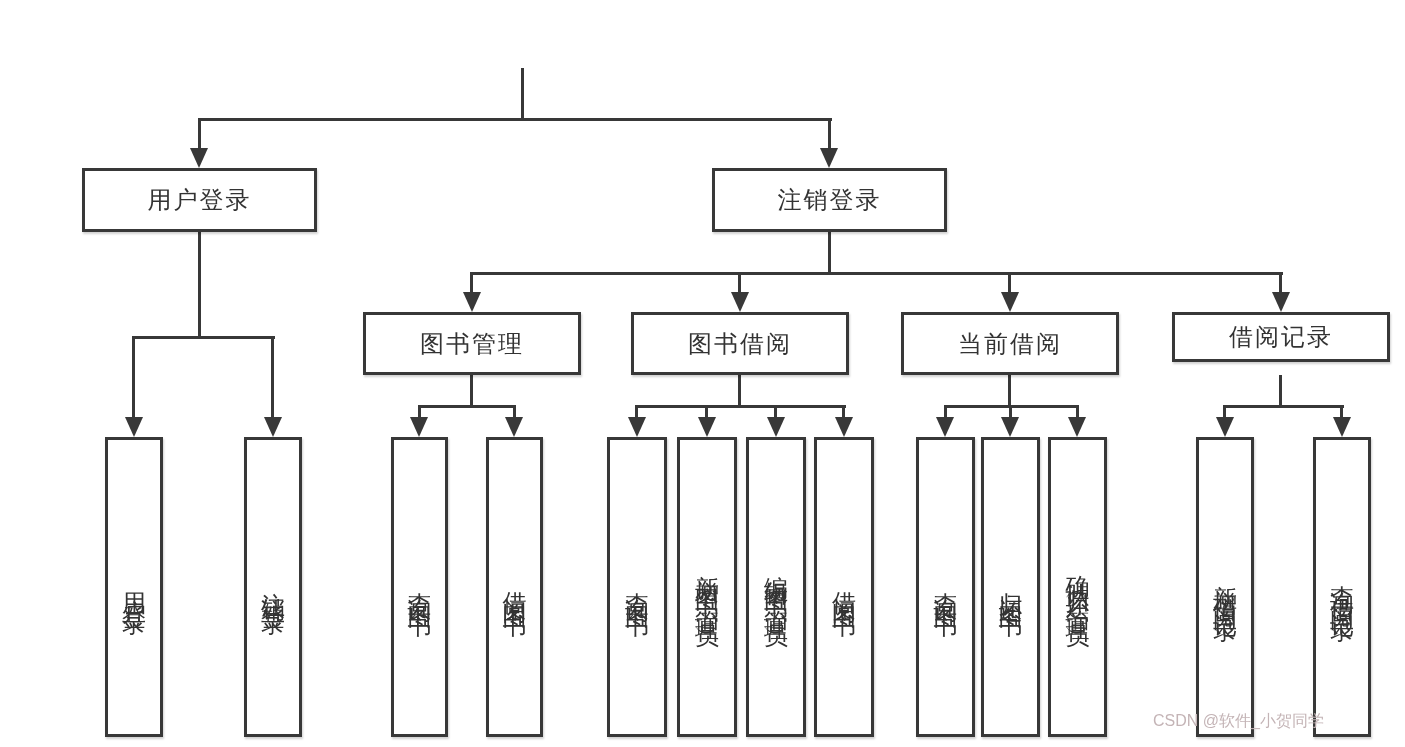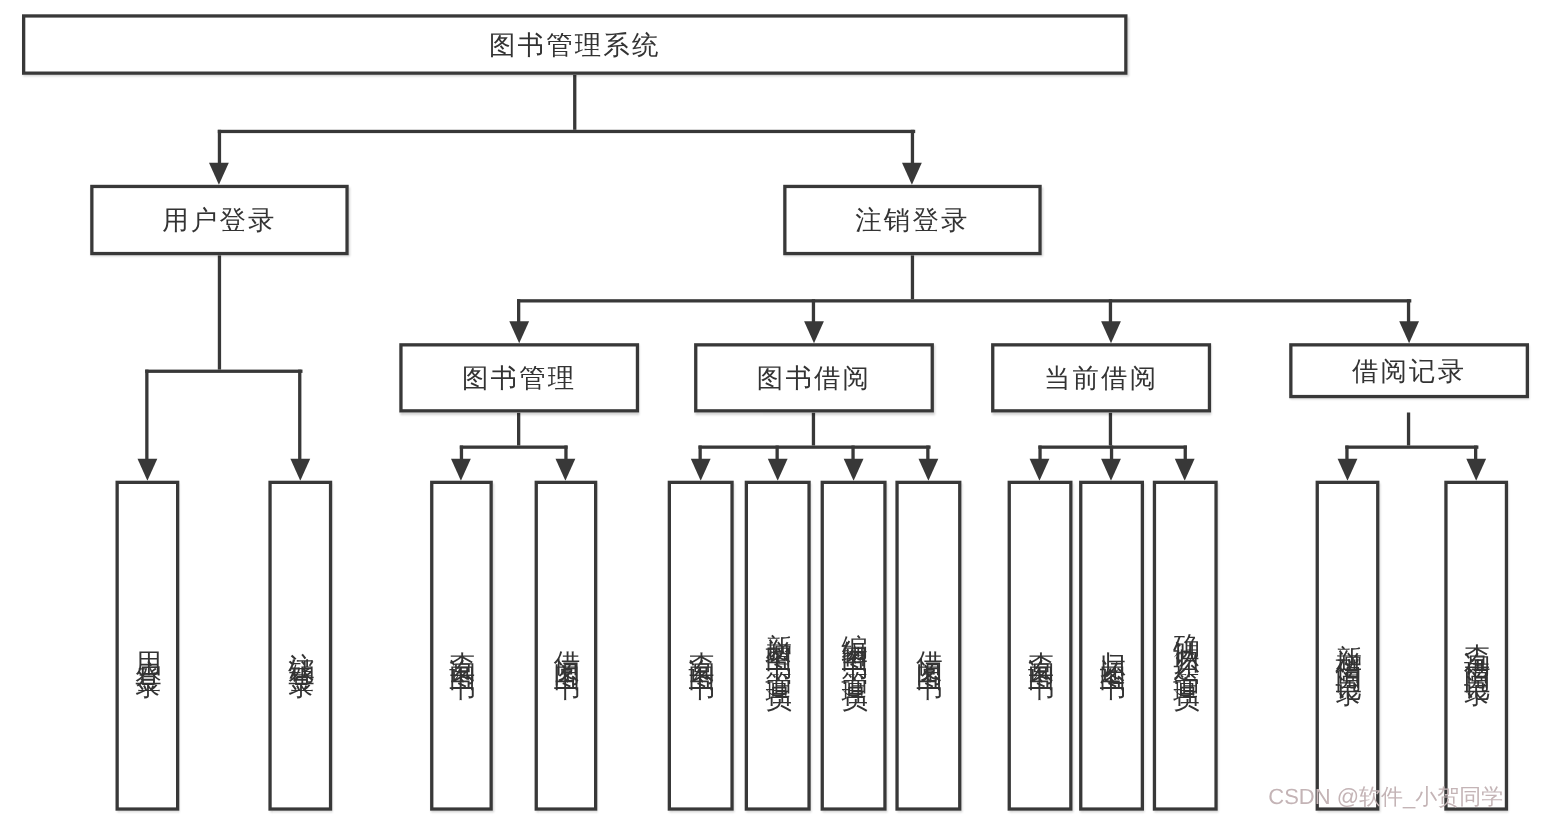--- a/index.html
+++ b/index.html
@@ -46,21 +46,21 @@
     position:absolute;
     width:0; height:0;
     border-left:9px solid transparent;
     border-right:9px solid transparent;
     border-top:20px solid var(--line);
   }
   .watermark {
     position:absolute;
     left:1153px;
     top:711px;
-    font-size:20px;
+    font-size:16px;
     color:var(--wm);
     white-space:nowrap;
   }
 </style>
 </head>
 <body>
 
 <div class="canvas">
 
   <div class="line" style="left:521px;top:68px;width:3px;height:50px;"></div>
@@ -119,38 +119,35 @@
   <div class="line" style="left:1076px;top:405px;width:3px;height:14px;"></div>
   <div class="arrow" style="left:936px;top:417px;"></div>
   <div class="arrow" style="left:1001px;top:417px;"></div>
   <div class="arrow" style="left:1068px;top:417px;"></div>
 
   <div class="line" style="left:1223px;top:405px;width:3px;height:14px;"></div>
   <div class="line" style="left:1340px;top:405px;width:3px;height:14px;"></div>
   <div class="arrow" style="left:1216px;top:417px;"></div>
   <div class="arrow" style="left:1333px;top:417px;"></div>
 
-  <div class="hbox" style="left:20px;top:13px;width:1005px;height:55px;">
-    <span>图书管理系统</span>
-  </div>
 
   <div class="hbox" style="left:82px;top:168px;width:235px;height:64px;">
     <span>用户登录</span>
   </div>
   <div class="hbox" style="left:712px;top:168px;width:235px;height:64px;">
     <span>注销登录</span>
   </div>
 
   <div class="hbox" style="left:363px;top:312px;width:218px;height:63px;">
     <span>图书管理</span>
   </div>
   <div class="hbox" style="left:631px;top:312px;width:218px;height:63px;">
     <span>图书借阅</span>
   </div>
-  <div class="hbox" style="left:901px;top:312px;width:200px;height:63px;">
+  <div class="hbox" style="left:901px;top:312px;width:218px;height:63px;">
     <span>当前借阅</span>
   </div>
   <div class="hbox" style="left:1172px;top:312px;width:218px;height:50px;">
     <span>借阅记录</span>
   </div>
 
   <div class="vbox" style="left:105px;width:58px;">
     <span>用户登录</span>
   </div>
   <div class="vbox" style="left:244px;width:58px;">

